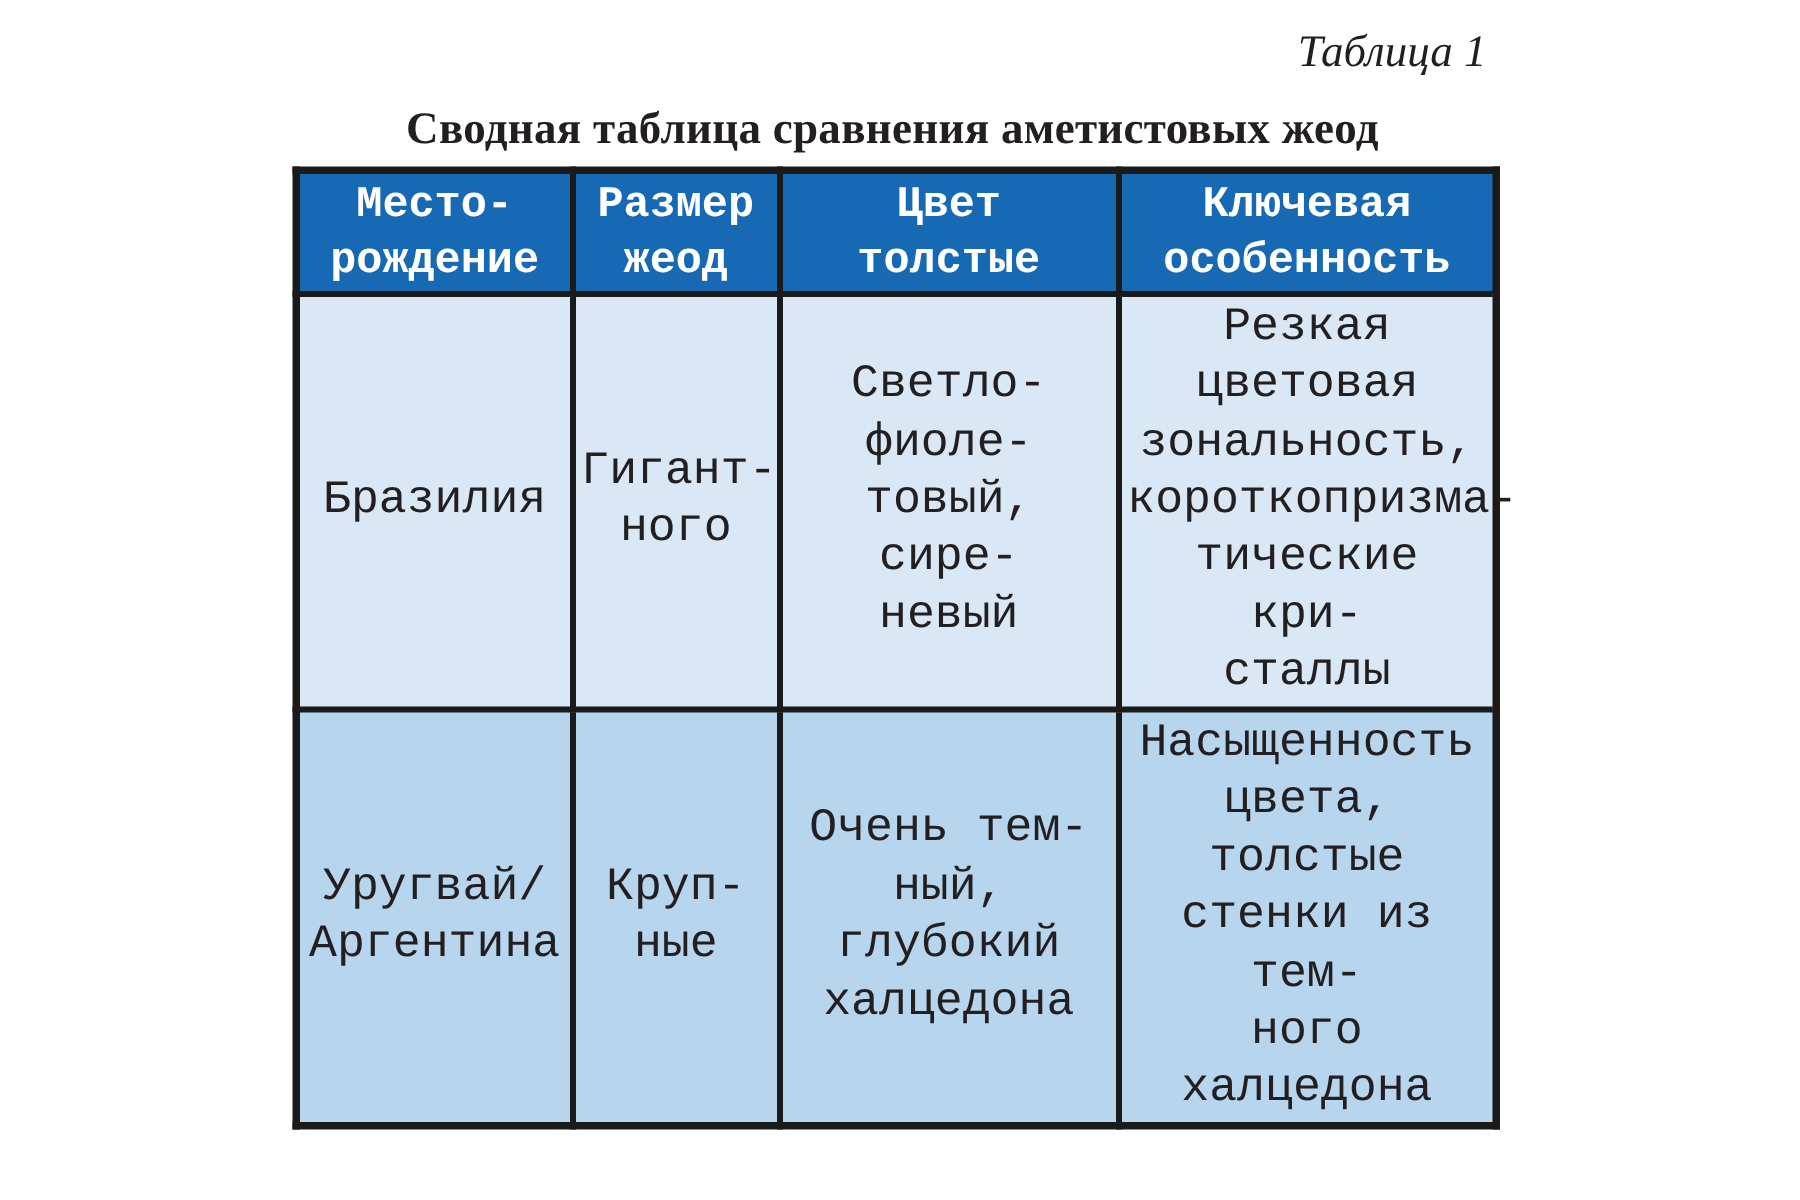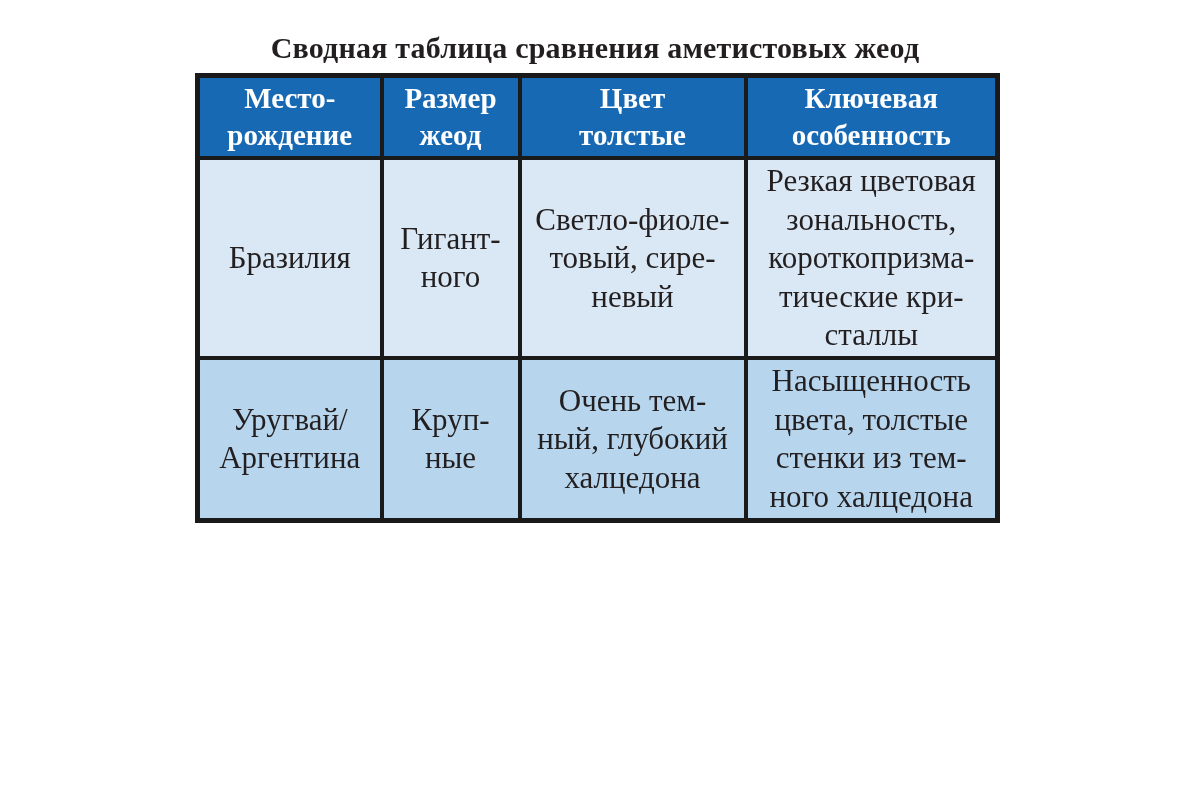--- a/index.html
+++ b/index.html
@@ -41,20 +41,21 @@
   table.geodes col.c2 { width: 138px; }
   table.geodes col.c3 { width: 226px; }
   table.geodes col.c4 { width: 252px; }
   table.geodes th, table.geodes td {
     border: 4px solid var(--border, #1a1a1a);
     text-align: center;
     vertical-align: middle;
     white-space: pre-line;
     padding: 2px 4px;
     box-sizing: border-box;
+    font-family: Liberation Mono, monospace;
   }
   table.geodes th {
     background: var(--header-bg, #1769b4);
     color: var(--header-text, #ffffff);
     font-weight: bold;
     font-size: 29px;
     line-height: 1.28;
     height: 80px;
   }
   table.geodes td {
@@ -66,20 +67,21 @@
   tr.r1 td { height: 183px; }
   tr.r2 td { height: 151px; }
   tr.r3 td { height: 113px; }
   tr.r4 td { height: 117px; }
 </style>
 </head>
 <body>
 
 <div class="sheet">
   <div class="table-wrap">
+    <div class="caption">Таблица 1</div>
     <div class="title">Сводная таблица сравнения аметистовых жеод</div>
     <table class="geodes">
       <colgroup>
         <col class="c1">
           <col class="c2">
           <col class="c3">
           <col class="c4">
       </colgroup>
       <thead>
         <tr>

